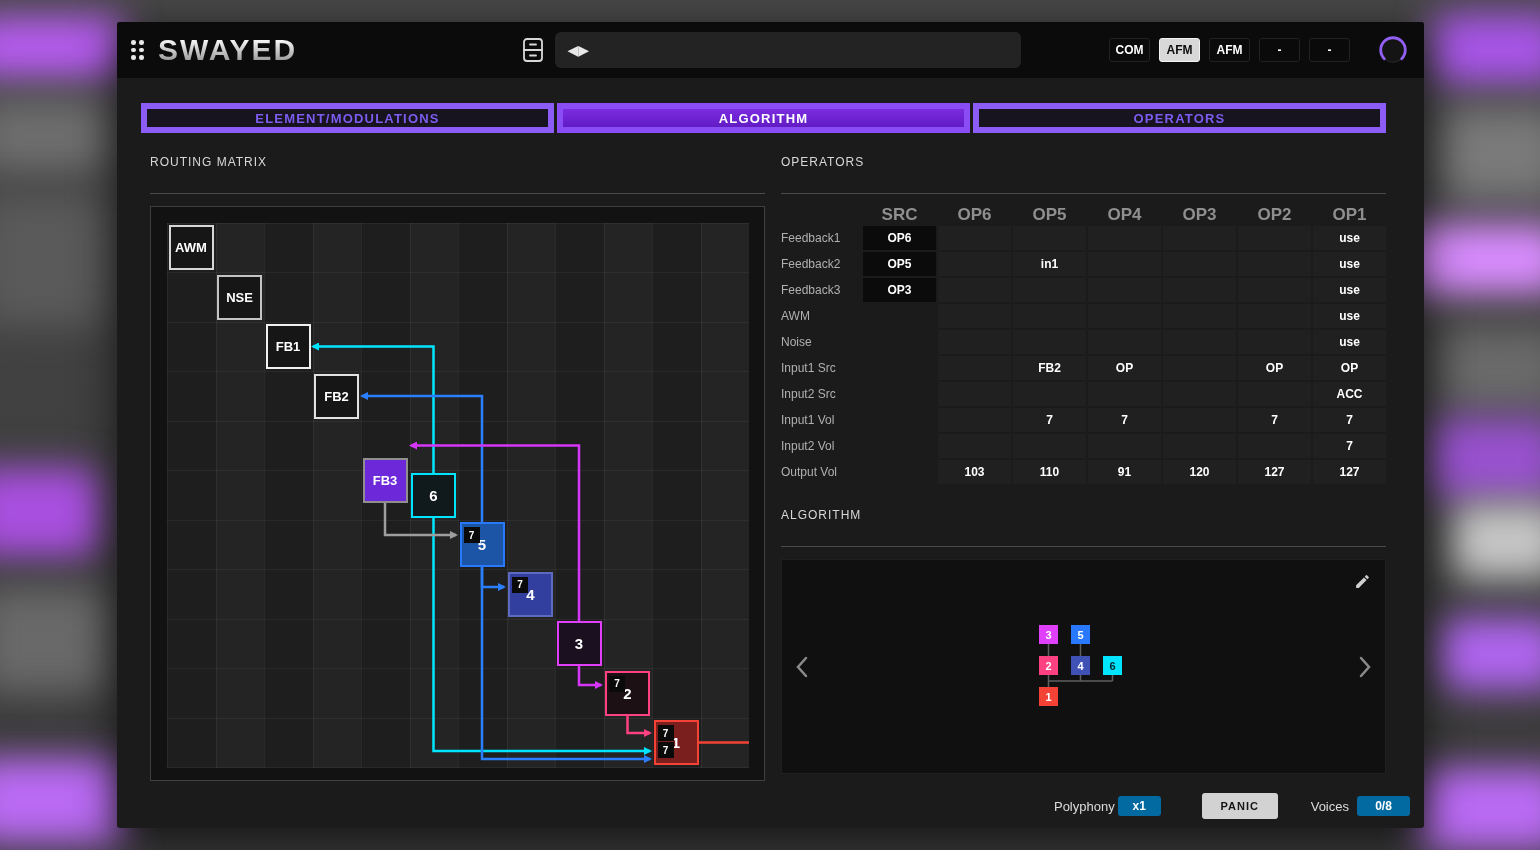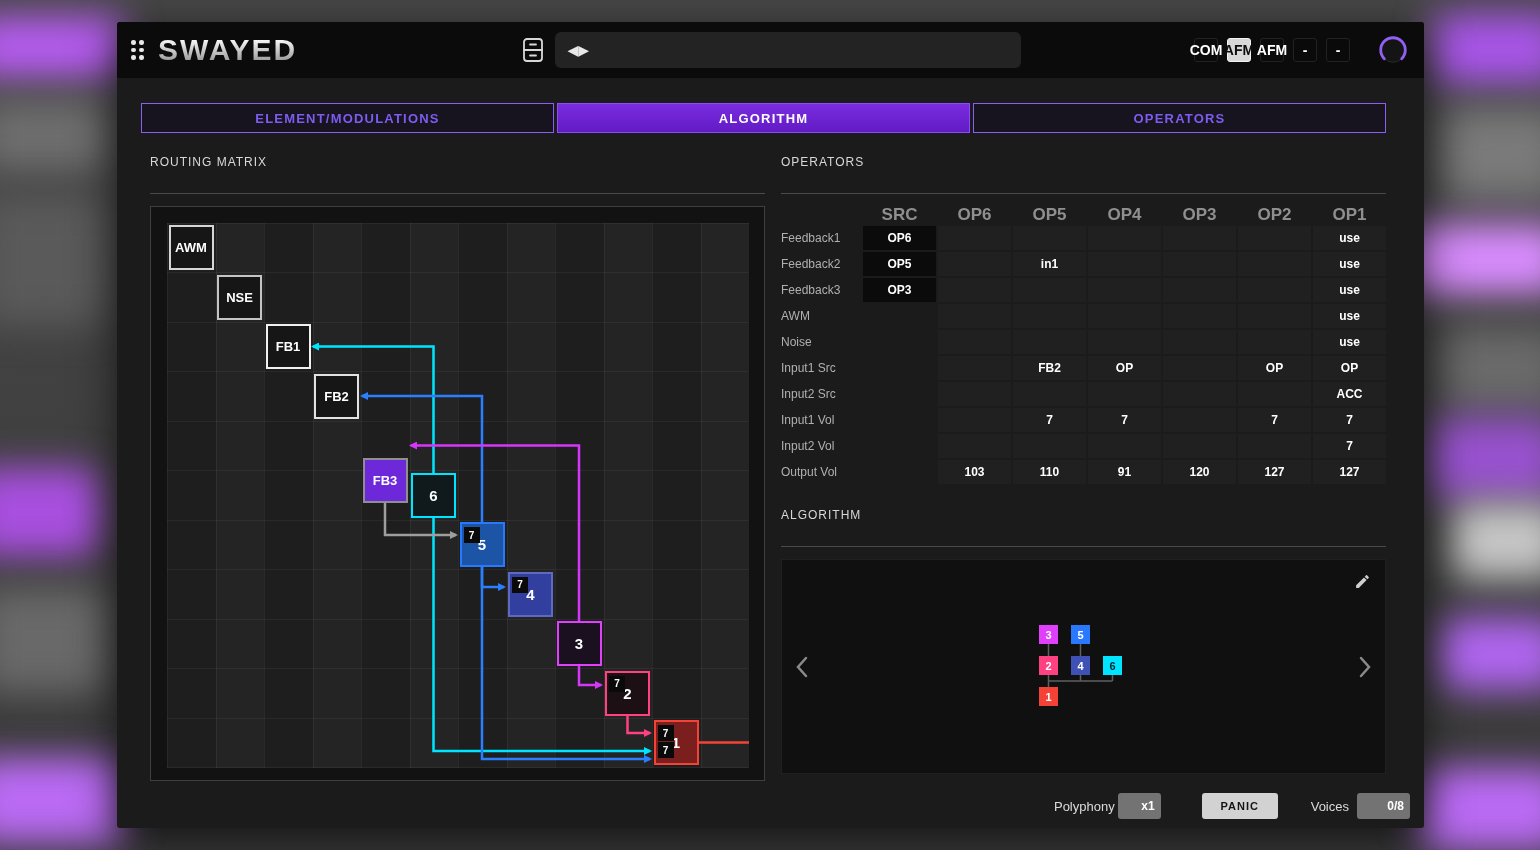--- a/index.html
+++ b/index.html
@@ -38,31 +38,31 @@
     -webkit-background-clip:text;background-clip:text;color:transparent;}
   .preset-group{position:absolute;left:50%;top:50%;transform:translate(-50%,-50%);
     display:flex;align-items:center;gap:10px;}
   .bank-icon{display:flex;cursor:pointer;}
   .preset-box{width:440px;height:36px;background:#232323;border-radius:6px;
     display:flex;align-items:center;padding:0 13px;}
   .nav-arrow{color:#e8e8e8;font-size:14px;cursor:pointer;line-height:1;}
   .preset-name{flex:1;text-align:center;font-size:15px;color:#ffffff;cursor:pointer;}
   .top-right{margin-left:auto;display:flex;align-items:center;gap:26px;}
   .mode-buttons{display:flex;gap:9px;}
-  .top-btn{width:24px;height:24px;background:#0a0a0a;border:1px solid #222;
-    border-radius:3px;color:#fff;font-size:14px;font-weight:700;
+  .top-btn{width:41px;height:24px;background:#0a0a0a;border:1px solid #222;
+    border-radius:3px;color:#fff;font-size:12px;font-weight:700;
     display:flex;align-items:center;justify-content:center;cursor:pointer;box-sizing:border-box;}
   .top-btn.active{background:#d8d8d8;color:#0d0d0d;border-color:#f2f2f2;}
   .knob{width:34px;height:34px;cursor:pointer;}
 
   
   .tabbar{display:flex;gap:3px;margin:25px 38px 0 24px;height:30px;}
   .tab{flex:1;display:flex;align-items:center;justify-content:center;
     font-size:13px;font-weight:700;letter-spacing:1.2px;color:#7d5cf0;
-    background:#17131f;border:1px solid #8b5cf6;cursor:pointer;box-sizing:border-box;}
+    background:#17131f;border:6px solid #8b5cf6;cursor:pointer;box-sizing:border-box;}
   .tab.active{background:linear-gradient(180deg,#7b2ce0,#611bc4);color:#ffffff;border-color:#8a4df5;}
 
   
   .content{display:flex;margin-top:22px;padding:0 38px 0 33px;}
   .panel-title{font-size:12px;color:#d8d8d8;letter-spacing:1px;
     padding-bottom:24px;border-bottom:1px solid #4a4a4a;margin-bottom:12px;}
   .left-panel{width:615px;}
   .right-panel{width:605px;margin-left:16px;}
 
   
@@ -104,23 +104,23 @@
   .chev-right{right:14px;}
   #algo-diagram{position:absolute;left:50%;top:63px;transform:translateX(-50%);}
   .algo-number{width:605px;height:18px;margin-top:2px;background:#3a3a3a;
     color:#ffffff;font-size:12px;font-weight:700;
     display:flex;align-items:center;justify-content:center;cursor:pointer;}
 
   
   .footer{position:absolute;left:0;right:0;bottom:0;height:44px;
     display:flex;align-items:center;justify-content:flex-end;padding-right:14px;}
   .f-label{font-size:13px;color:#dcdcdc;margin-right:3px;}
-  .btn-dark{min-width:43px;height:26px;background:#737373;border:none;border-radius:3px;
+  .btn-dark{min-width:43px;height:20px;background:#0369a1;border:none;border-radius:3px;
     color:#ffffff;font-weight:700;font-size:12px;cursor:pointer;
-    font-family:"Liberation Sans",sans-serif;text-align:right;}
+    font-family:"Liberation Sans",sans-serif;}
   .btn-voices{min-width:53px;}
   .btn-panic{width:76px;height:26px;background:#d2d2d2;border:none;border-radius:3px;
     color:#151515;font-weight:700;font-size:11px;letter-spacing:1px;cursor:pointer;
     margin-left:41px;margin-right:33px;font-family:"Liberation Sans",sans-serif;}
   .f-voices{margin-right:8px;}
 </style>
 </head>
 <body>
 
 <div class="bg">

